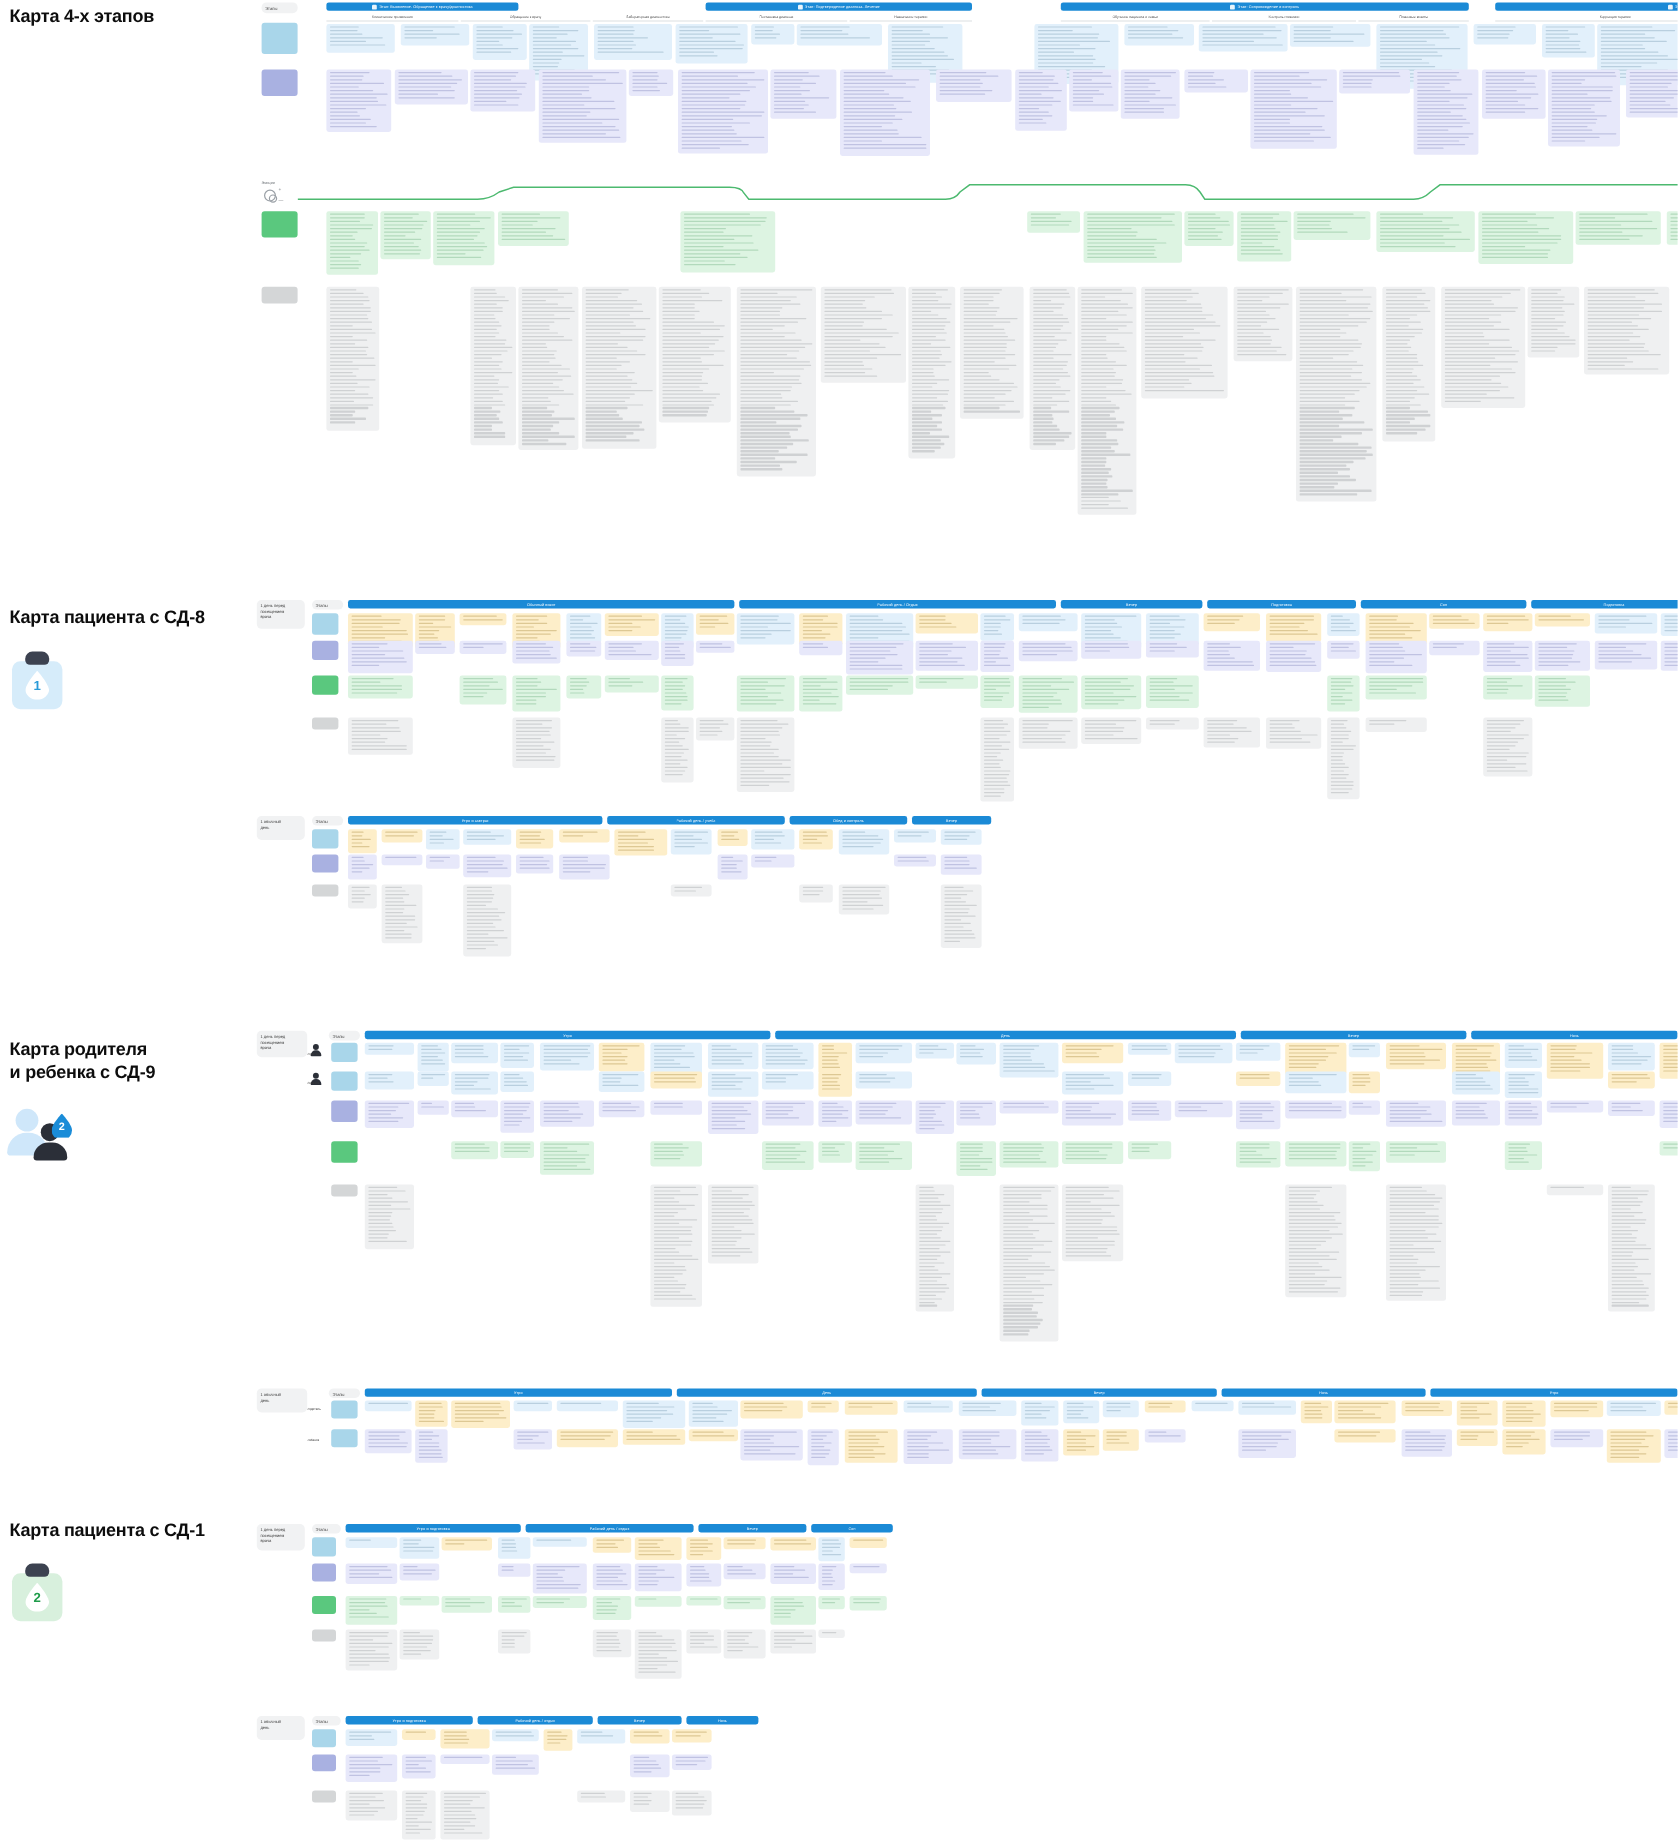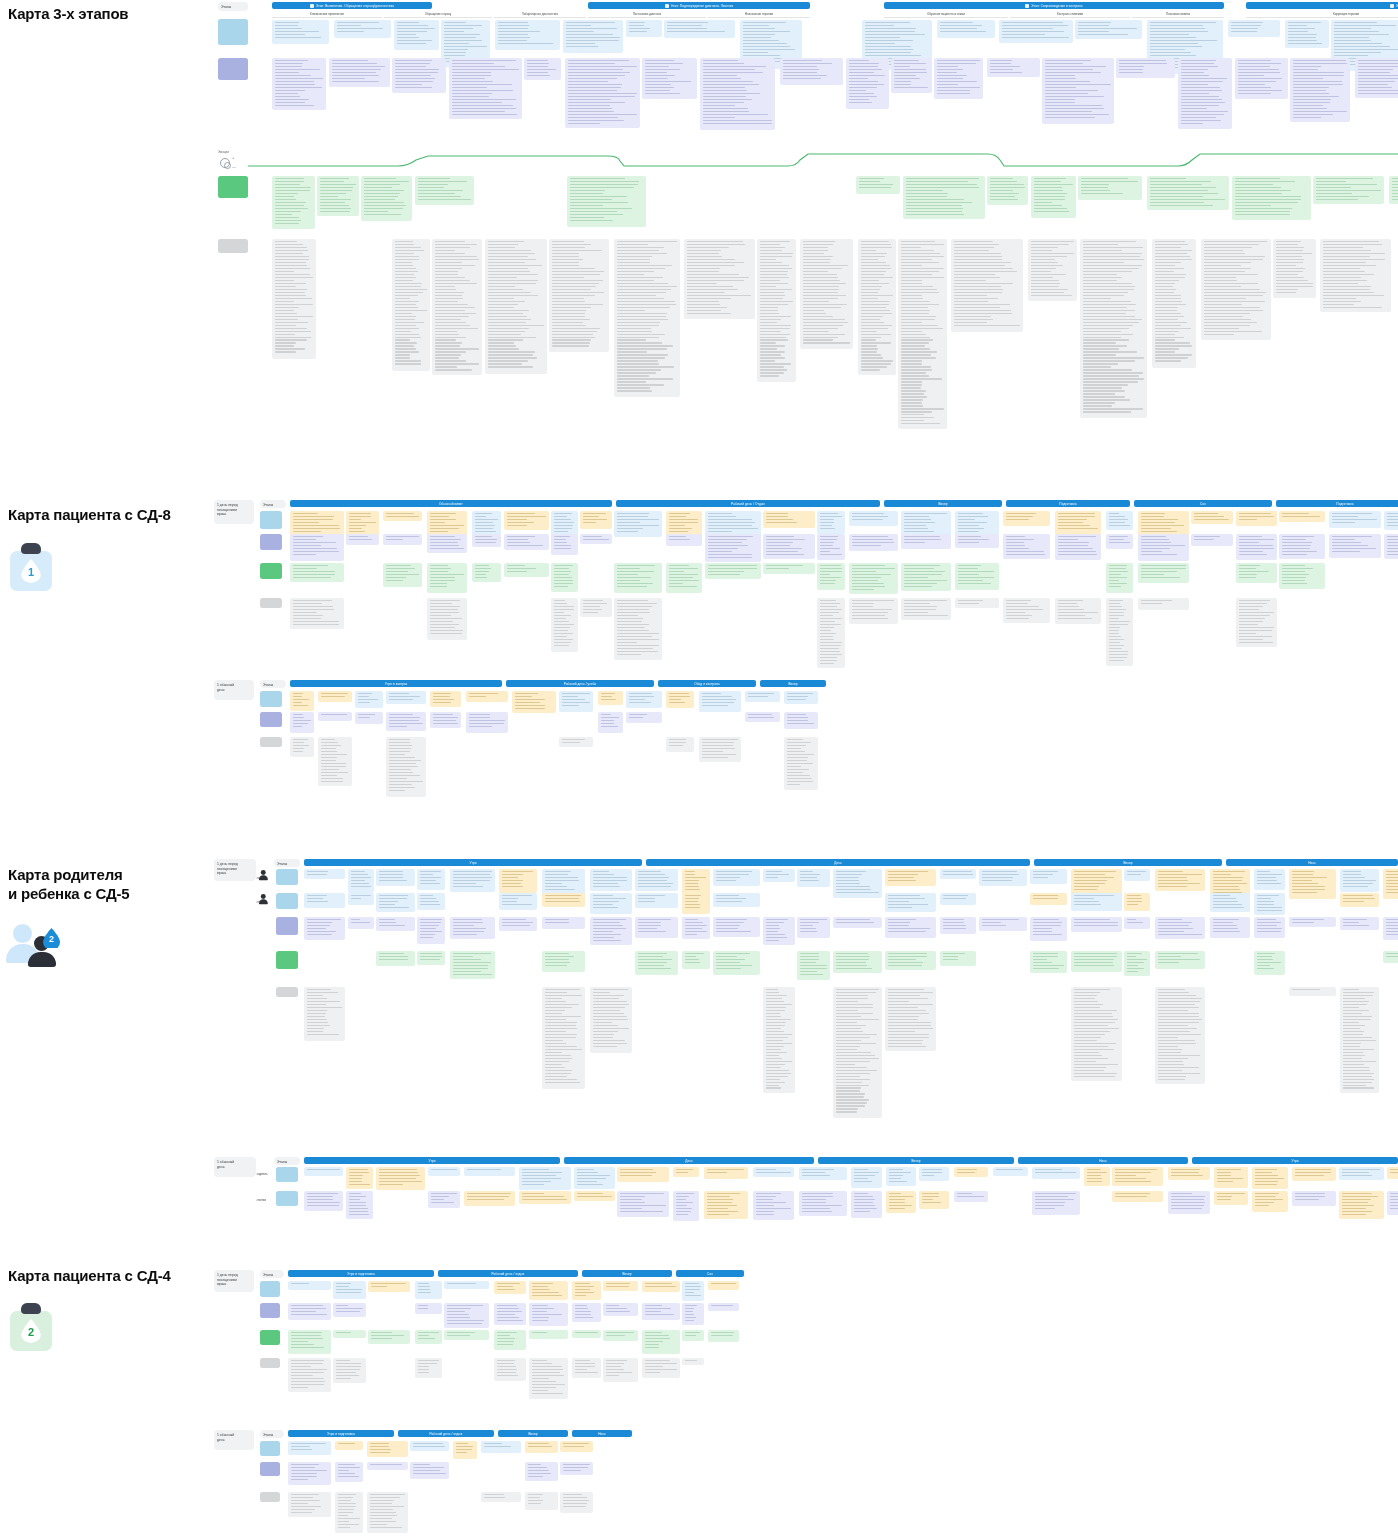--- a/index.html
+++ b/index.html
@@ -122,44 +122,44 @@
     position:absolute; left:14px; font-size:4px; color:#6b7075; line-height:1;
   }
   .emoaxis .plus{ top:6px; }
   .emoaxis .minus{ top:15px; }
   .emoaxis .cap{ position:absolute; left:0; top:0; font-size:3px; color:#6b7075; }
   .emoline{ position:absolute; }
 </style>
 </head>
 <body>
 
-<div class="sec-title" style="left:8px; top:5px;">Карта 3-х этапов</div>
+<div class="sec-title" style="left:8px; top:5px;">Карта 4-х этапов</div>
 
 <div class="sec-title" style="left:8px; top:506px;">Карта пациента с СД-8</div>
 <div class="clip" style="left:10px; top:543px;">
   <div class="body" style="background:#d6ecfa;"></div>
   <div class="clamp"></div>
   <div class="drop" style="top:16px;">
       <span style="color:#2a9bd8;">1</span>
     </div>
 </div>
 
 <div class="sec-title" style="left:8px; top:866px;">Карта родителя
-и ребенка с СД-5</div>
+и ребенка с СД-9</div>
 <div class="people" style="left:10px; top:920px;">
   <div class="pHead"></div>
   <div class="pBody"></div>
   <div class="cHead"></div>
   <div class="cBody"></div>
   <div class="badge">
       <span>2</span>
     </div>
 </div>
 
-<div class="sec-title" style="left:8px; top:1267px;">Карта пациента с СД-4</div>
+<div class="sec-title" style="left:8px; top:1267px;">Карта пациента с СД-1</div>
 <div class="clip" style="left:10px; top:1303px;">
   <div class="body" style="background:#d8f0dd;"></div>
   <div class="clamp"></div>
   <div class="drop" style="top:16px;">
       <span style="color:#1f9c4a;">2</span>
     </div>
 </div>
 
 <div class="board" style="left:212px; top:0px; width:1186px; height:470px;">
 

